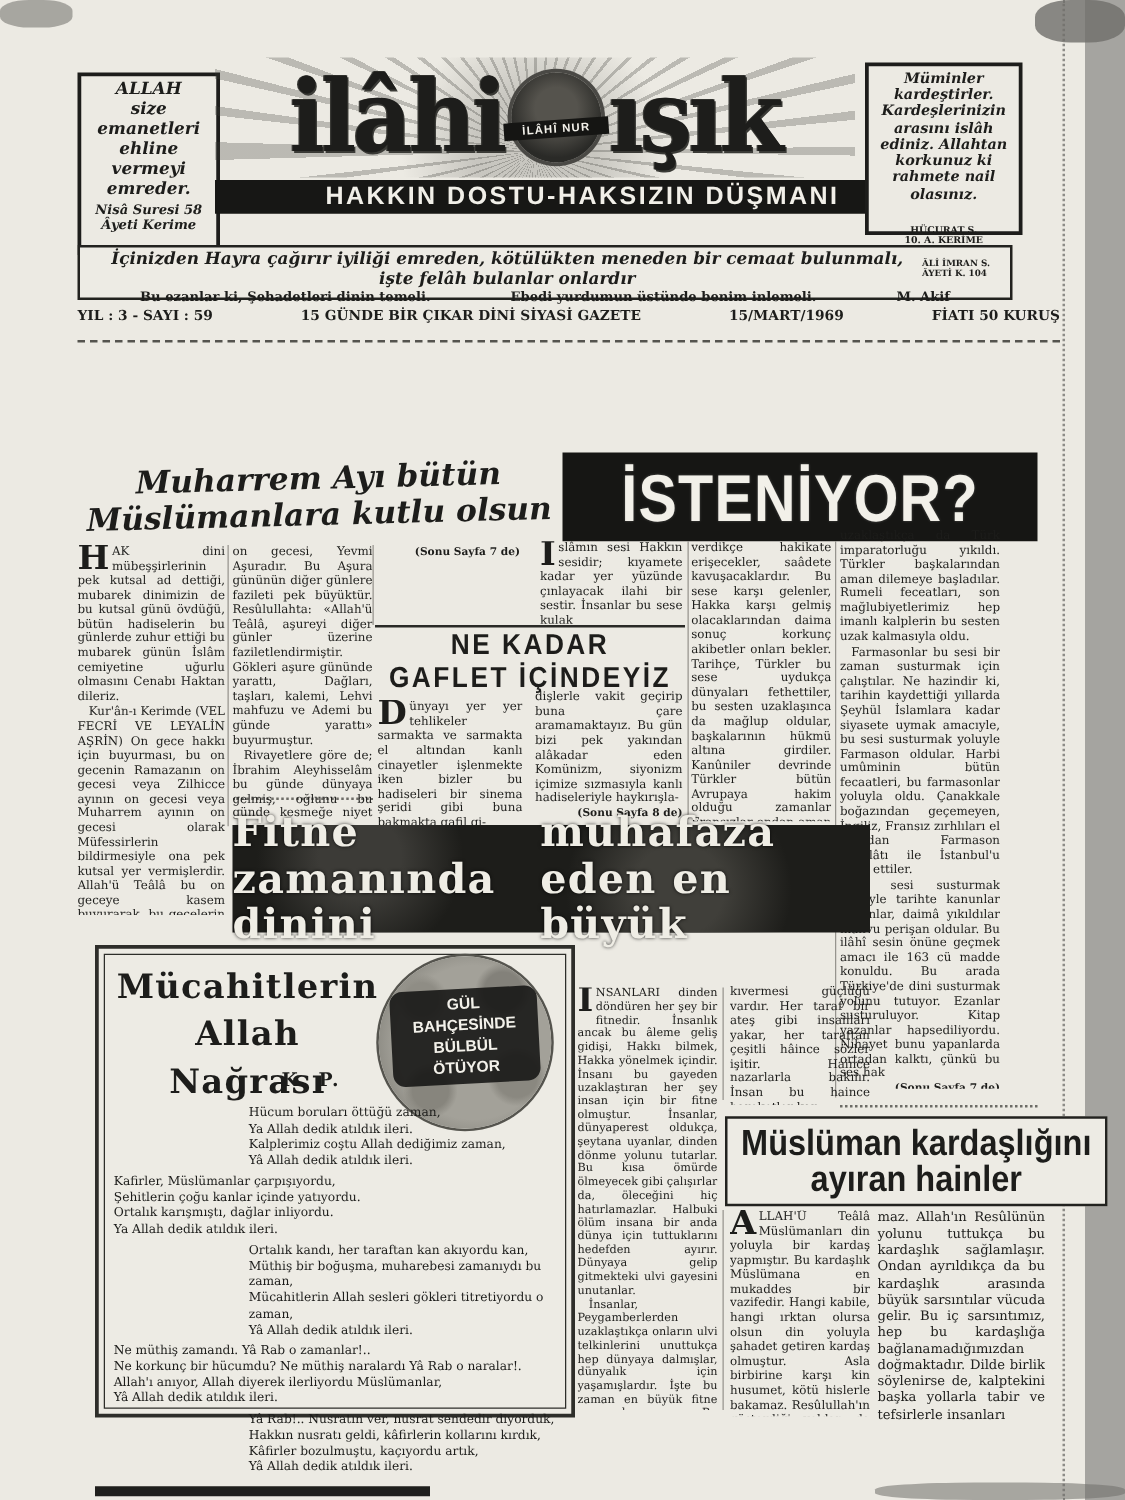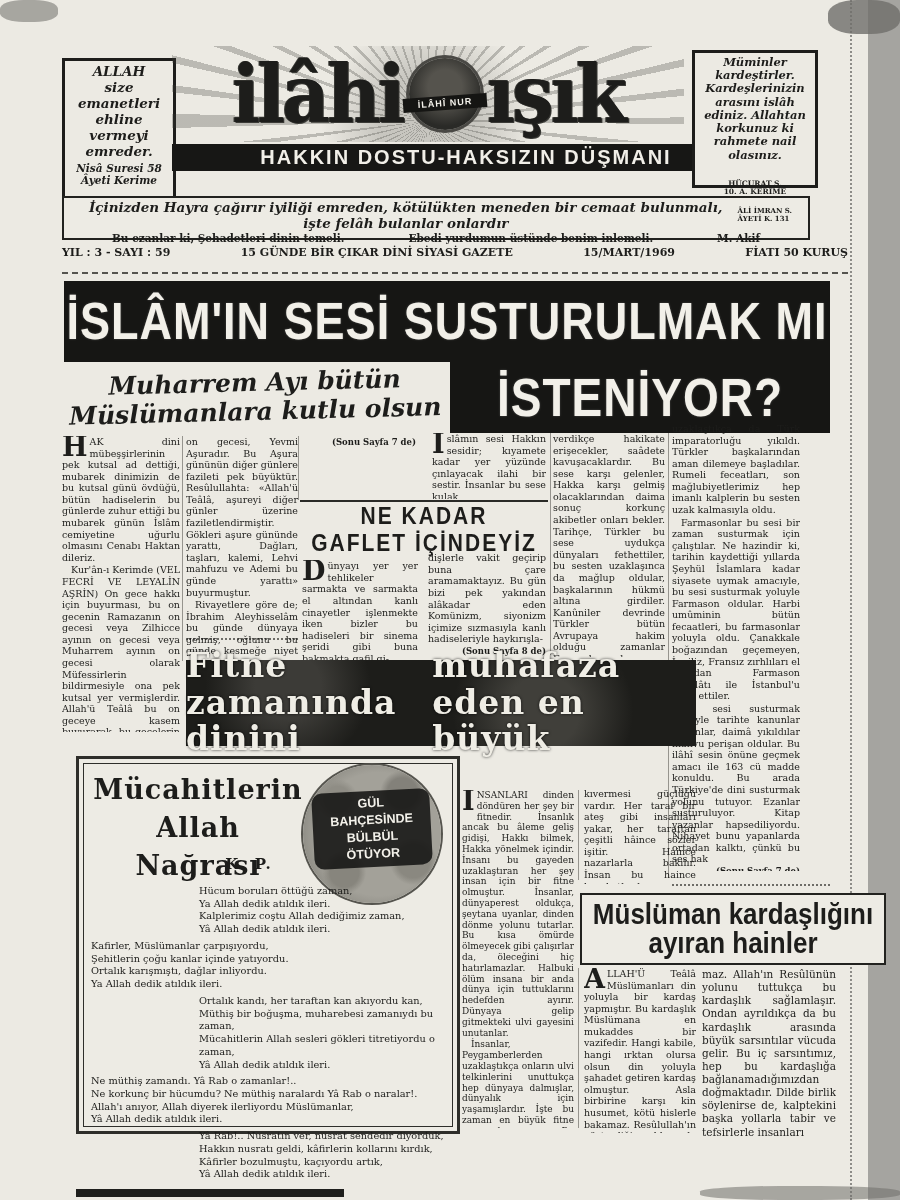--- a/index.html
+++ b/index.html
@@ -141,40 +141,37 @@
   <div id="right-box" class="mast-box">
     <div class="hand" style="white-space:normal">Müminler kardeştirler. Kardeşlerinizin arasını islâh ediniz. Allahtan korkunuz ki rahmete nail olasınız.</div>
     <div class="hand src">HÜCURAT S.
 10. A. KERİME</div>
   </div>
 
   <div id="quote-banner">
     <div class="row1">
       <div class="q">İçinizden Hayra çağırır iyiliği emreden, kötülükten meneden bir cemaat bulunmalı, işte felâh bulanlar onlardır</div>
       <div class="qsrc">ÂLİ İMRAN S.
-ÂYETİ K. 131</div>
+ÂYETİ K. 104</div>
     </div>
     <div class="row2">
       <span>Bu ezanlar ki, Şehadetleri dinin temeli.</span>
       <span>Ebedi yurdumun üstünde benim inlemeli.</span>
       <span>M. Akif</span>
     </div>
   </div>
 
   <div id="dateline">
     <span>YIL : 3 - SAYI : 59</span>
     <span>15 GÜNDE BİR ÇIKAR DİNİ SİYASİ GAZETE</span>
     <span>15/MART/1969</span>
     <span>FİATI 50 KURUŞ</span>
   </div>
   <div id="dash-rule"></div>
 
-  <div id="head1" class="black-head">
-    <span>İSLÂM'IN SESİ SUSTURULMAK MI</span>
-  </div>
   <div id="head2" class="black-head">
     <span>İSTENİYOR?</span>
   </div>
   <div id="subhead">
     <span>Muharrem Ayı bütün</span>
     <span>Müslümanlara kutlu olsun</span>
   </div>
 
   <div class="vrule" style="left:182px;top:436px;height:225px"></div>
   <div class="vrule" style="left:298px;top:436px;height:64px"></div>

